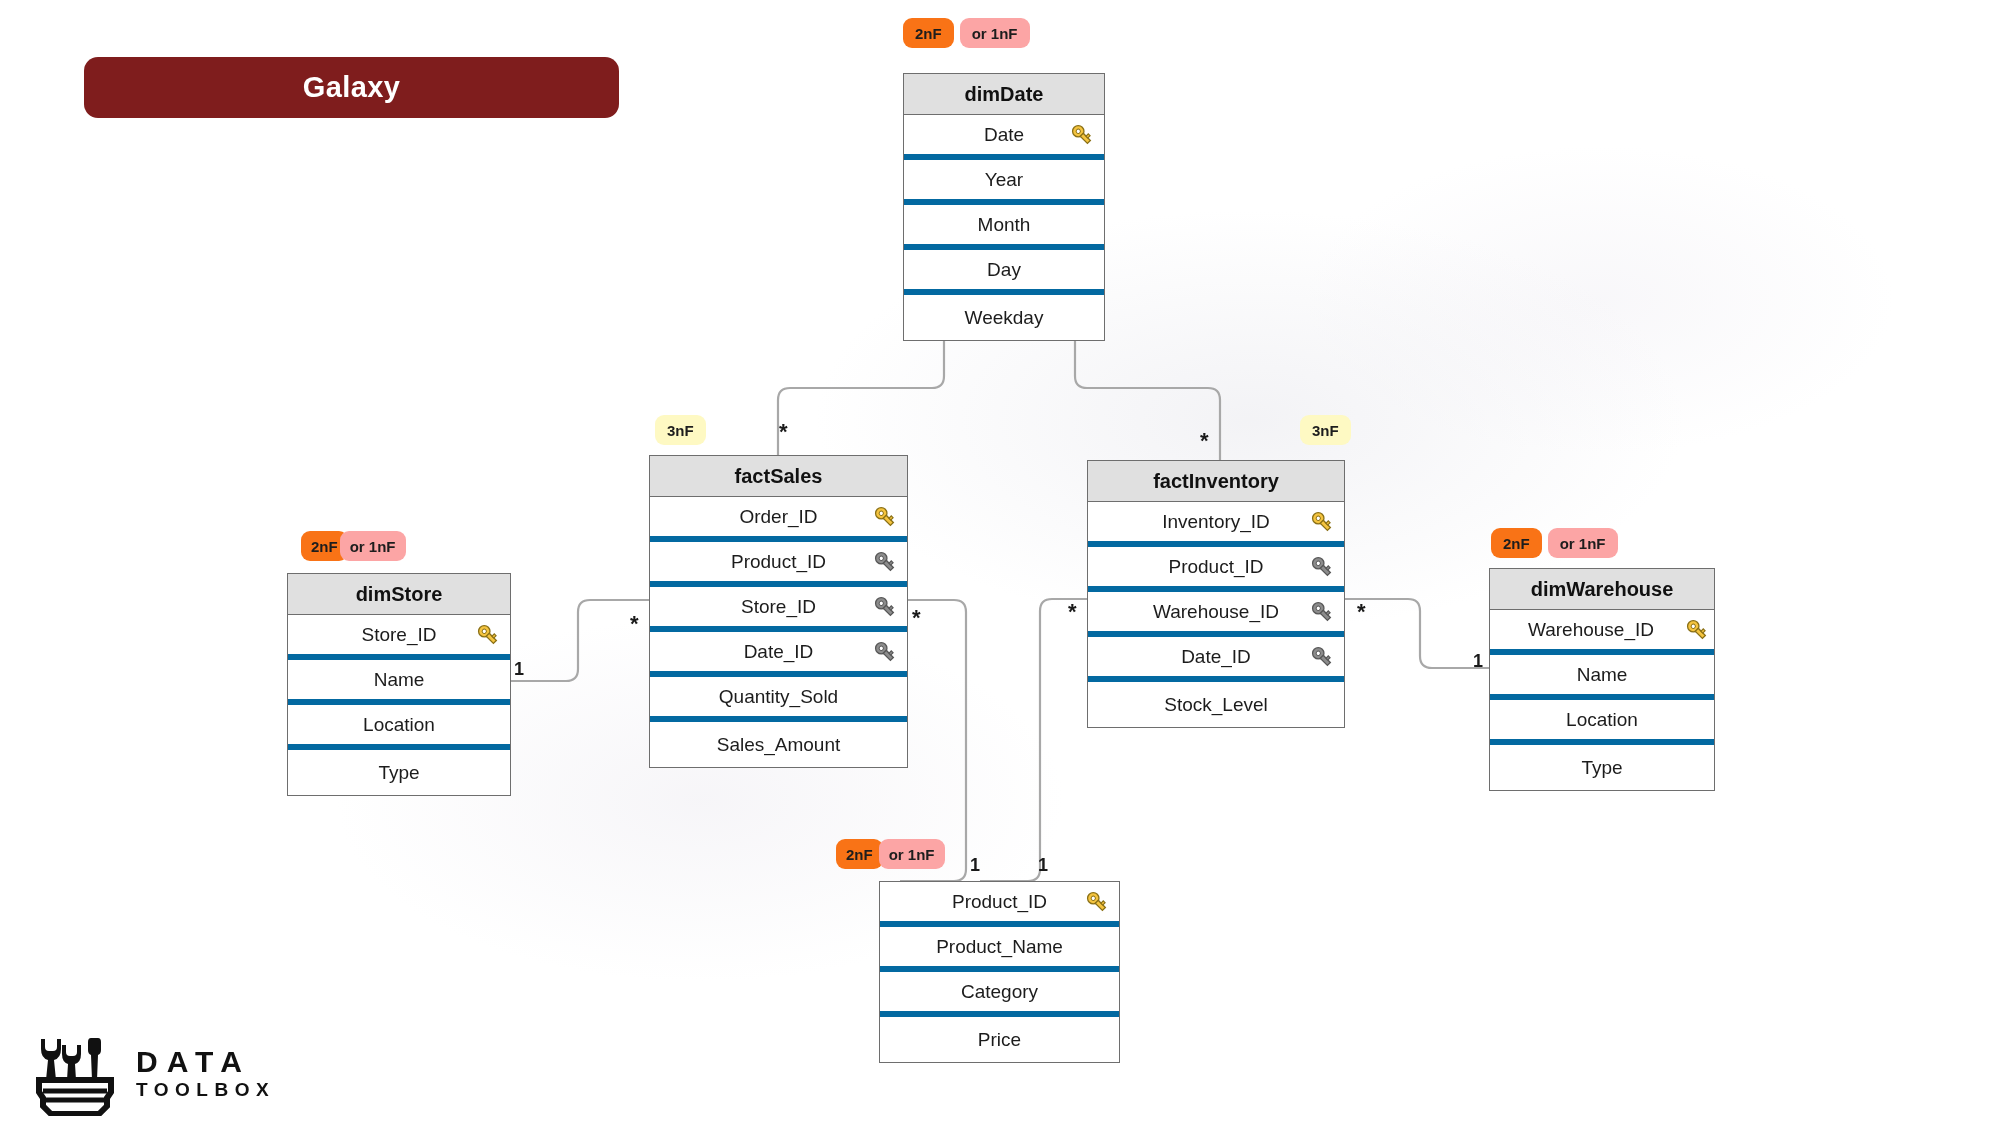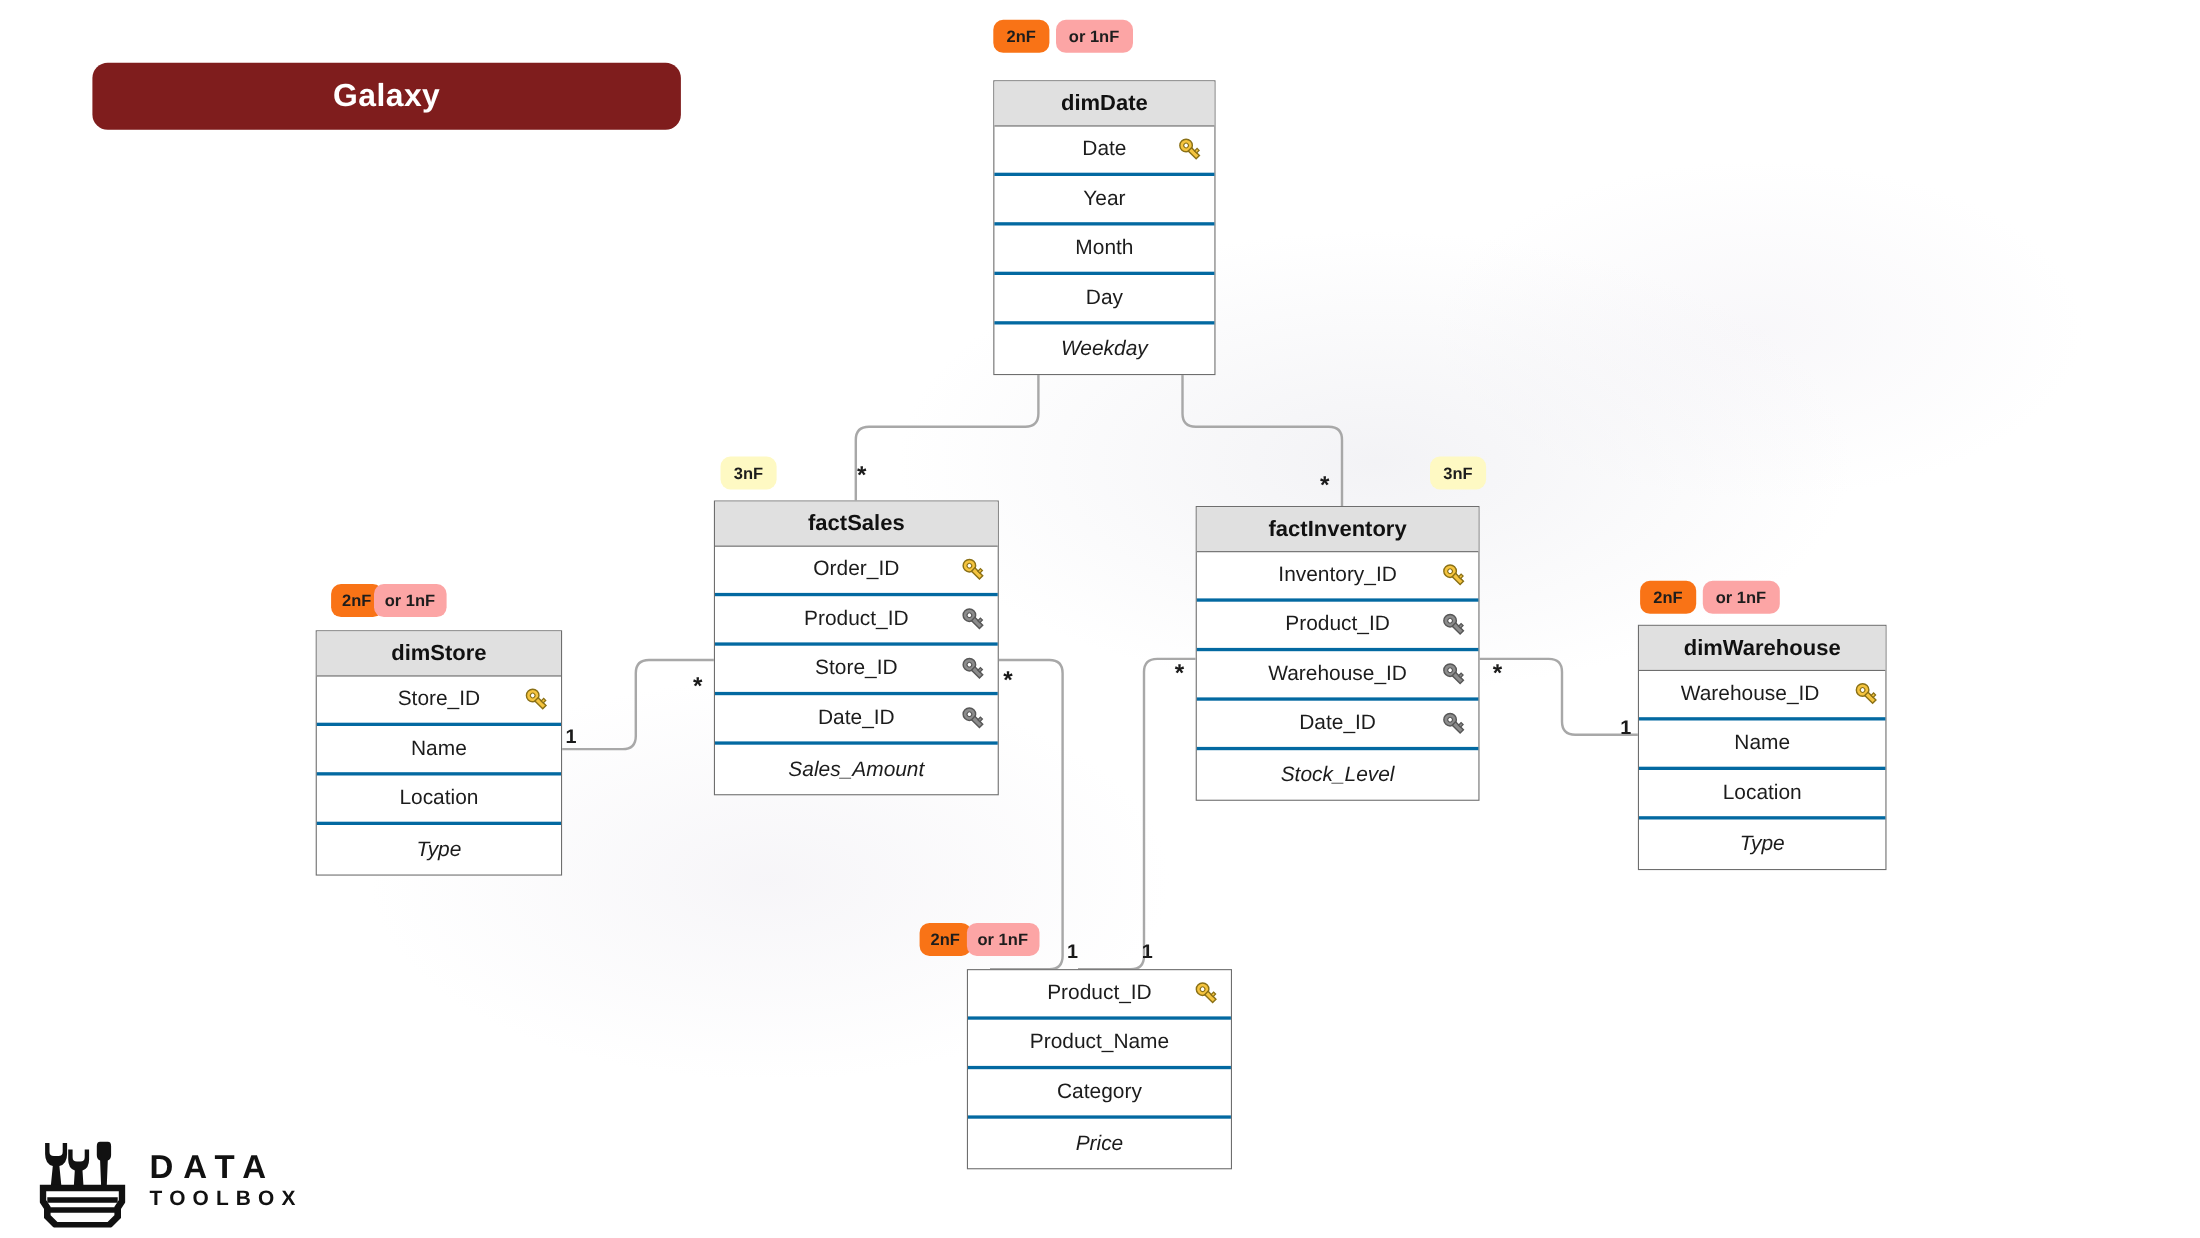--- a/index.html
+++ b/index.html
@@ -89,33 +89,32 @@
     display: flex;
     align-items: center;
     justify-content: center;
     font-size: 20px;
     font-weight: bold;
     color: #111111;
     box-sizing: border-box;
   }
   .entity-row {
     height: 45px;
-    border-bottom: 3px solid #0369a1;
+    border-bottom: 6px solid #0369a1;
     display: flex;
     align-items: center;
     justify-content: center;
     position: relative;
     font-size: 19px;
     color: #1c1c1c;
     box-sizing: border-box;
     padding: 0 8px;
   }
   .entity-row:last-child {
     border-bottom: none;
-    font-style: italic;
   }
   .row-label {
     display: inline-block;
   }
   .key-icon {
     position: absolute;
     right: 9px;
     top: 50%;
     transform: translateY(-50%);
     width: 26px;
@@ -286,20 +285,23 @@
     <div class="entity-row">
       <span class="row-label">Date_ID</span>
       <svg class="key-icon" viewBox="0 0 32 32">
         <g transform="rotate(-45 16 16)">
           <circle cx="16" cy="9.5" r="7" fill="#8c8c8c" stroke="#575757" stroke-width="1.6"></circle>
           <circle cx="16" cy="9.5" r="2.6" fill="#ffffff" stroke="#575757" stroke-width="1.2"></circle>
           <rect x="13.4" y="15.5" width="5.2" height="12.5" fill="#8c8c8c" stroke="#575757" stroke-width="1.6"></rect>
           <rect x="18.4" y="20.5" width="4" height="3.2" fill="#8c8c8c" stroke="#575757" stroke-width="1.4"></rect>
         </g>
       </svg>
+    </div>
+    <div class="entity-row">
+      <span class="row-label">Quantity_Sold</span>
     </div>
     <div class="entity-row">
       <span class="row-label">Sales_Amount</span>
     </div>
   </div>
 
   <div class="badge-group" style="left:1300px; top:415px;">
     <div class="badge badge-3nf">3nF</div>
   </div>
   <div class="entity" style="left:1087px; top:460px; width:258px;">

